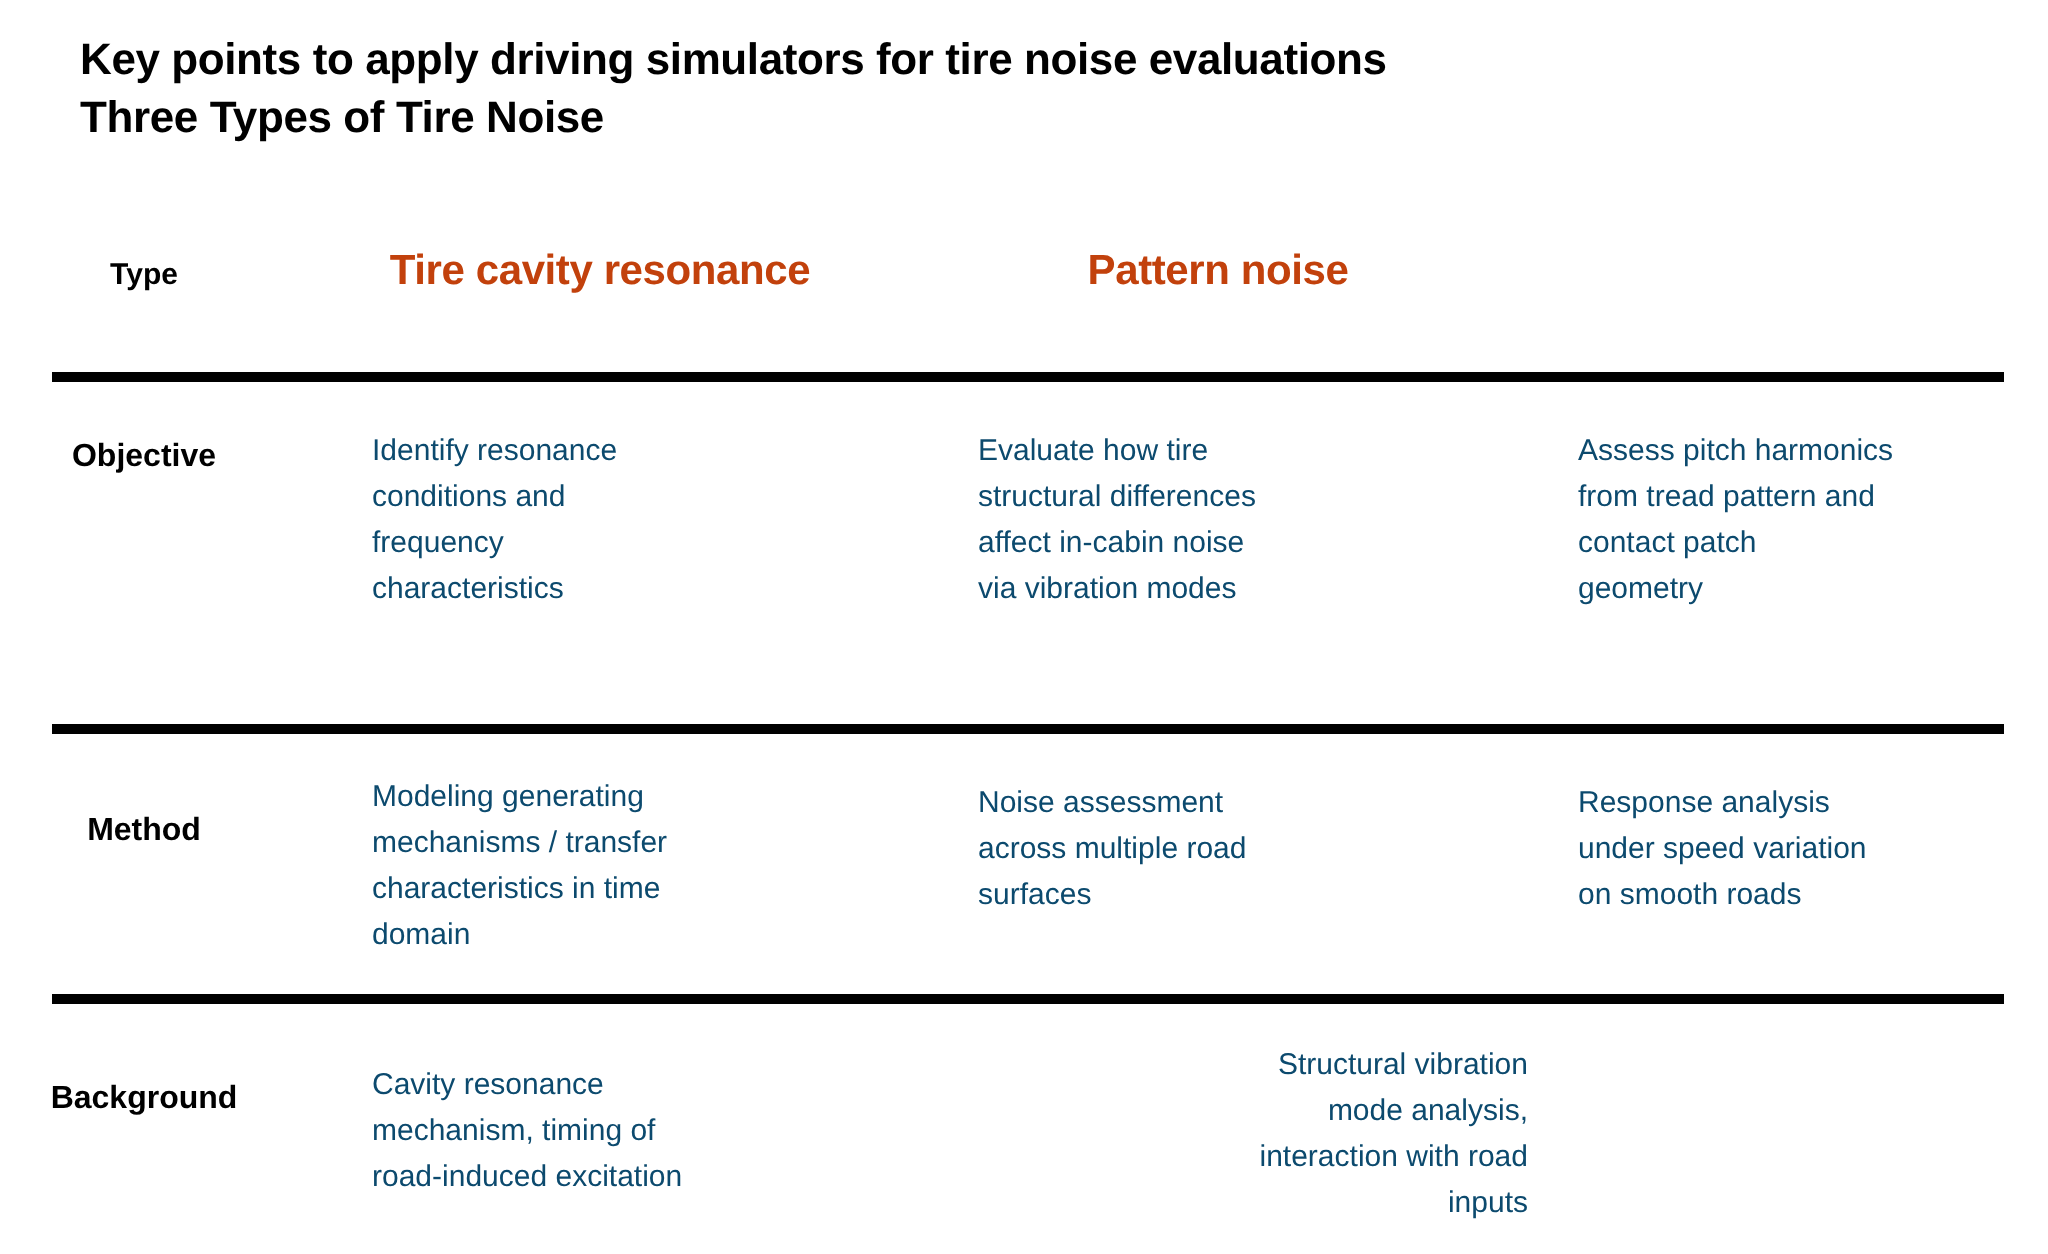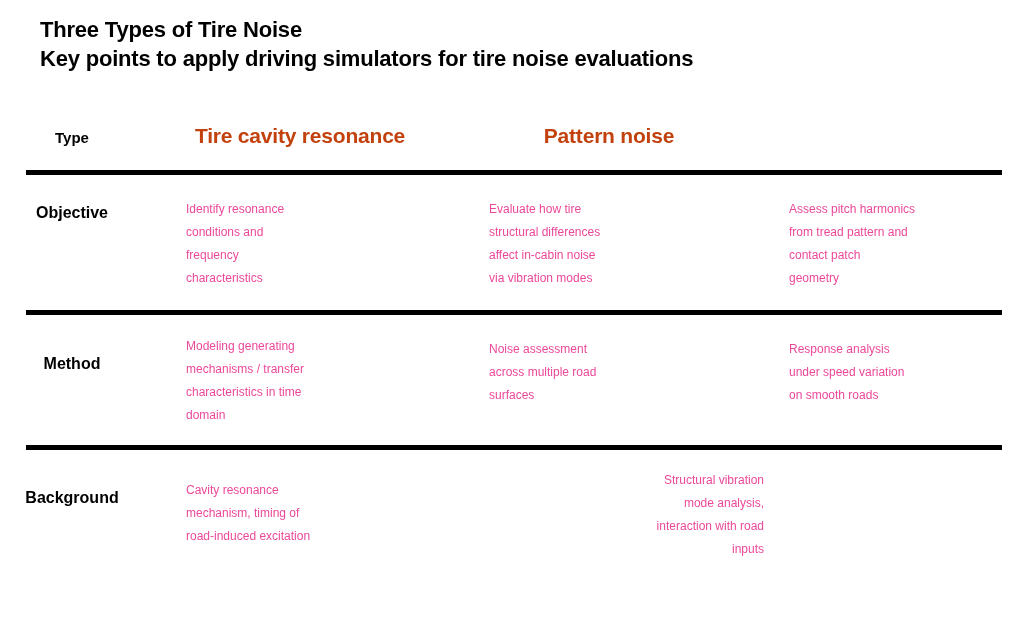--- a/index.html
+++ b/index.html
@@ -66,52 +66,52 @@
   }
   .cell-label-inner {
     font-size: 16px;
     font-weight: bold;
     color: #000000;
     text-align: center;
     width: 144px;
     margin-left: -26px;
   }
   .cell-text {
-    font-size: 12px;
+    font-size: 15px;
     line-height: 23px;
     white-space: pre-line;
-    color: #ec4899;
+    color: #0c4a6e;
   }
   .col2 .cell-text { padding-left: 40px; }
   .col3 .cell-text { padding-left: 35px; }
   .col4 .cell-text { padding-left: 25px; }
 
-  .row-objective { height: 140px; }
+  .row-objective { height: 176px; margin-top: 16px; }
   .row-method { height: 135px; }
   .row-background { height: 189px; }
 
   .row-objective .cell-label-inner { padding-top: 29px; }
   .row-objective .cell-text { padding-top: 23px; }
 
   .row-method .cell-label-inner { padding-top: 40px; }
   .row-method .col2 .cell-text { padding-top: 20px; }
   .row-method .col3 .cell-text { padding-top: 23px; }
   .row-method .col4 .cell-text { padding-top: 23px; }
 
   .row-background .cell-label-inner { padding-top: 39px; text-align: center; }
   .row-background .col2 .cell-text { padding-top: 29px; }
   .row-background .col3 .cell-text { padding-top: 19px; text-align: right; }
   .row-background .col4 .cell-text { padding-top: 24px; }
 </style>
 </head>
 <body>
 
 <div class="title-block">
+  <div class="title-line">Key points to apply driving simulators for tire noise evaluations</div>
   <div class="title-line">Three Types of Tire Noise</div>
-  <div class="title-line">Key points to apply driving simulators for tire noise evaluations</div>
 </div>
 
 <div class="table">
 
   <div class="grid-row thead">
     <div class="col1">
       <div class="type-header">Type</div>
     </div>
     <div class="col2">
       <div class="col-header">Tire cavity resonance</div>

